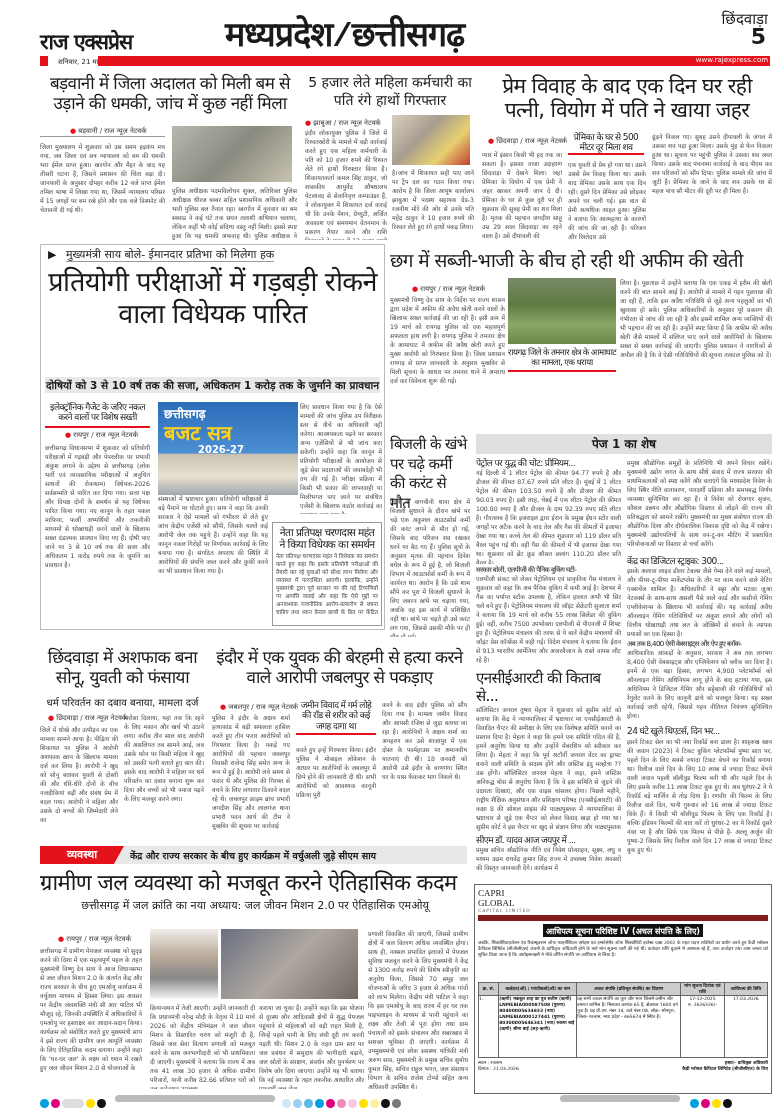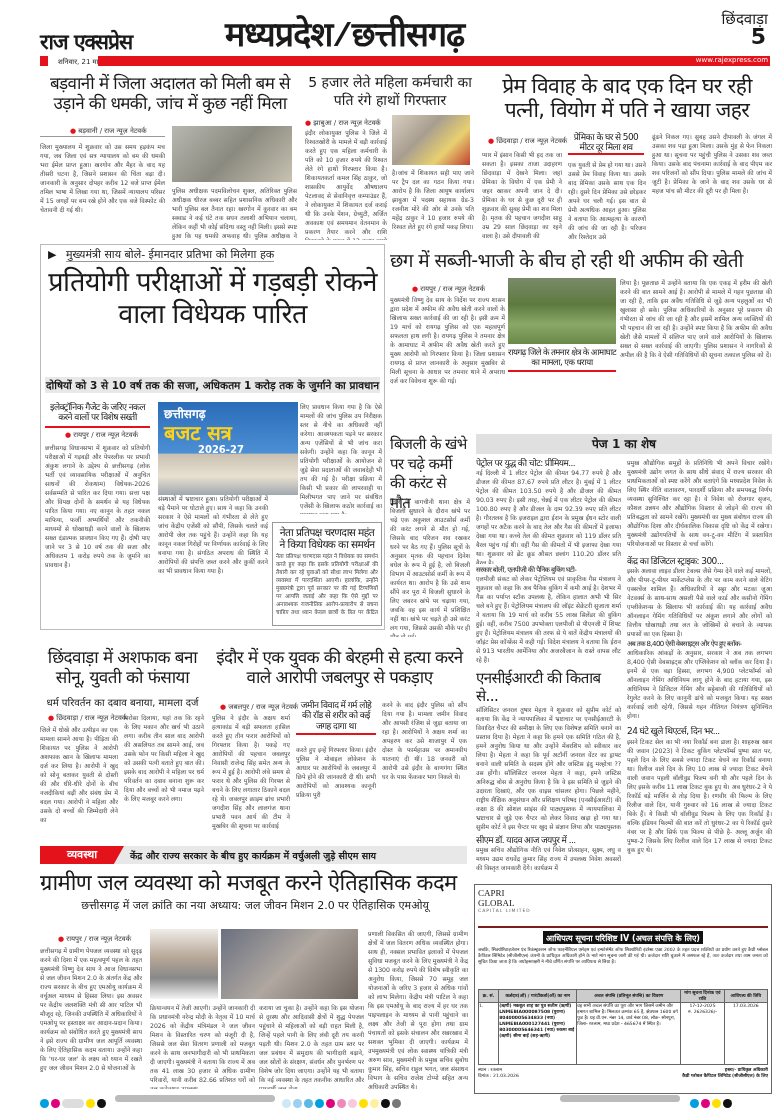--- a/index.html
+++ b/index.html
@@ -127,21 +127,21 @@
 <div class="abs" style="left:40px;top:897px;width:430px;font-size:11px;text-align:center;white-space:nowrap">छत्तीसगढ़ में जल क्रांति का नया अध्याय: जल जीवन मिशन 2.0 पर ऐतिहासिक एमओयू</div>
 <div class="abs byline" style="left:58px;top:934px">रायपुर / राज न्यूज़ नेटवर्क</div>
 <div class="abs txt" style="left:40px;top:946px;width:102px;height:140px">छत्तीसगढ़ में ग्रामीण पेयजल व्यवस्था को सुदृढ़ करने की दिशा में एक महत्वपूर्ण पहल के तहत मुख्यमंत्री विष्णु देव साय ने आज विधानसभा से जल जीवन मिशन 2.0 के अंतर्गत केंद्र और राज्य सरकार के बीच हुए एमओयू कार्यक्रम में वर्चुअल माध्यम से हिस्सा लिया। इस अवसर पर केंद्रीय जलशक्ति मंत्री सी आर पाटिल भी मौजूद रहे, जिनकी उपस्थिति में अधिकारियों ने एमओयू पर हस्ताक्षर कर आदान-प्रदान किया। कार्यक्रम को संबोधित करते हुए मुख्यमंत्री साय ने इसे राज्य की ग्रामीण जल आपूर्ति व्यवस्था के लिए ऐतिहासिक कदम बताया। उन्होंने कहा कि 'घर-घर जल' के लक्ष्य को ध्यान में रखते हुए जल जीवन मिशन 2.0 से योजनाओं के</div>
 <div class="abs photo" style="left:150px;top:929px;width:68px;height:70px;background:linear-gradient(180deg,#f0ece8,#b8a898 40%,#888 70%,#f4f4f4)"></div>
 <div class="abs photo" style="left:221px;top:929px;width:137px;height:70px;background:linear-gradient(135deg,#6a7080,#b0a8a0 50%,#706860)"></div>
 <div class="abs txt" style="left:150px;top:1003px;width:105px;height:86px">क्रियान्वयन में तेजी आएगी। उन्होंने जानकारी दी कि प्रधानमंत्री नरेन्द्र मोदी के नेतृत्व में 10 मार्च 2026 को केंद्रीय मंत्रिमंडल ने जल जीवन मिशन के विस्तारित चरण को मंजूरी दी है, जिससे जल सेवा वितरण प्रणाली को मजबूत करने के साथ जनभागीदारी को भी प्राथमिकता दी जाएगी। मुख्यमंत्री ने बताया कि राज्य में अब तक 41 लाख 30 हजार से अधिक ग्रामीण परिवारों, यानी करीब 82.66 प्रतिशत घरों को नल कनेक्शन उपलब्ध</div>
 <div class="abs txt" style="left:259px;top:1003px;width:105px;height:86px">कराया जा चुका है। उन्होंने कहा कि इस योजना से दूरस्थ और आदिवासी क्षेत्रों में शुद्ध पेयजल पहुंचाने से महिलाओं को बड़ी राहत मिली है, जिन्हें पहले पानी के लिए लंबी दूरी तय करनी पड़ती थी। मिशन 2.0 के तहत ग्राम स्तर पर जल प्रबंधन में समुदाय की भागीदारी बढ़ाने, जल स्रोतों के संरक्षण, संवर्धन और पुनर्भरण पर विशेष जोर दिया जाएगा। उन्होंने यह भी बताया कि नई व्यवस्था के तहत तकनीक आधारित और पारदर्शी जल सेवा</div>
 <div class="abs txt" style="left:368px;top:929px;width:100px;height:160px">प्रणाली विकसित की जाएगी, जिससे ग्रामीण क्षेत्रों में जल वितरण अधिक व्यवस्थित होगा। साथ ही, नक्सल प्रभावित इलाकों में पेयजल सुविधा मजबूत करने के लिए मुख्यमंत्री ने केंद्र से 1300 करोड़ रुपये की विशेष स्वीकृति का अनुरोध किया, जिससे 70 समूह जल योजनाओं के जरिए 3 हजार से अधिक गांवों को लाभ मिलेगा। केंद्रीय मंत्री पाटिल ने कहा कि इस एमओयू के बाद राज्य में हर घर तक पाइपलाइन के माध्यम से पानी पहुंचाने का लक्ष्य और तेजी से पूरा होगा तथा ग्राम पंचायतों को इसके संचालन और रखरखाव में सशक्त भूमिका दी जाएगी। कार्यक्रम में उपमुख्यमंत्री एवं लोक स्वास्थ्य यांत्रिकी मंत्री अरुण साव, मुख्यमंत्री के प्रमुख सचिव सुबोध कुमार सिंह, सचिव राहुल भगत, जल संसाधन विभाग के सचिव राजेश टोप्पो सहित अन्य अधिकारी उपस्थित थे।</div>
 
 <div class="abs ad" style="left:474px;top:884px;width:298px;height:210px;padding:3px">
-  <div style="display:flex;align-items:flex-end;border-bottom:2px solid #7f1d1d;padding-bottom:13px">
+  <div style="display:flex;align-items:flex-end;border-bottom:6px solid #7f1d1d;padding-bottom:2px">
     <div style="width:62px">
       <div style="font-size:9px;font-family:'Liberation Serif',serif">CAPRI GLOBAL</div>
       <div style="font-size:4.5px;letter-spacing:1px;color:#666">CAPITAL LIMITED</div>
     </div>
   </div>
   <div style="margin:3px auto;width:160px;background:#111;color:#fff;font-size:8px;font-weight:bold;text-align:center;padding:1px 0">आधिपत्य सूचना परिशिष्ट IV (अचल संपत्ति के लिए)</div>
   <div class="txt" style="font-size:4.5px;line-height:6px;height:42px;color:#222">जबकि, सिक्योरिटाइजेशन एंड रिकंस्ट्रक्शन ऑफ फाइनेंशियल एसेट्स एवं इन्फोर्समेंट ऑफ सिक्योरिटी इंटरेस्ट एक्ट 2002 के तहत प्रदत्त शक्तियों का प्रयोग करते हुए कैप्री ग्लोबल कैपिटल लिमिटेड (सीजीसीएल) कंपनी के प्राधिकृत अधिकारी होने के नाते मांग सूचना जारी की गई थी। कर्जदार राशि चुकाने में असफल रहे हैं, अतः कर्जदार तथा आम जनता को सूचित किया जाता है कि अधोहस्ताक्षरी ने नीचे वर्णित संपत्ति पर आधिपत्य ले लिया है।</div>
   <table style="width:100%;border-collapse:collapse;font-size:4.5px;line-height:6px">
     <tbody>
         <tr style="background:#ccc">

